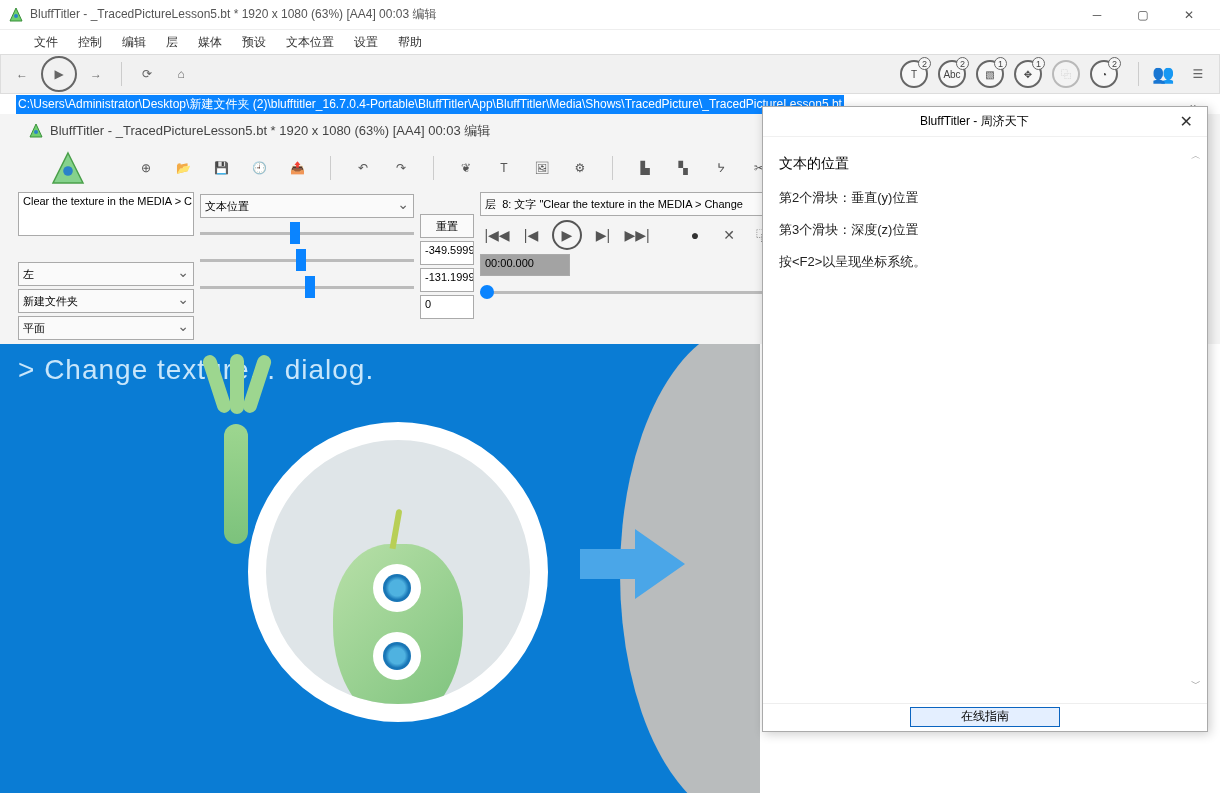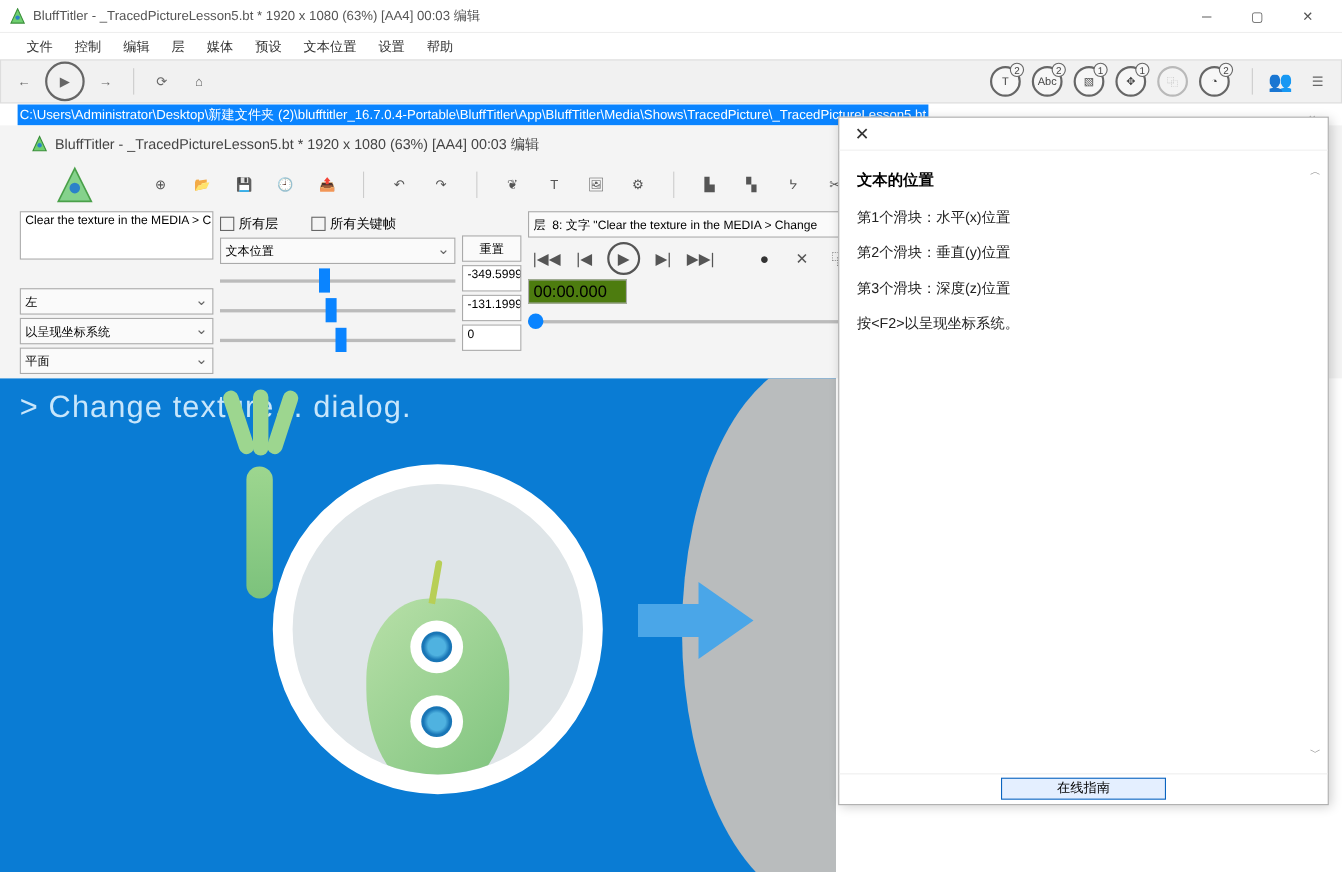--- a/index.html
+++ b/index.html
@@ -3,21 +3,21 @@
 <meta charset="utf-8">
 <style>
 * { box-sizing: border-box; margin: 0; padding: 0; font-family: "Microsoft YaHei", Arial, sans-serif; }
 body { width: 1220px; height: 793px; background: #fff; font-size: 12px; overflow: hidden; position: relative; }
 
 .titlebar { height: 30px; background: #fff; display: flex; align-items: center; padding: 0 8px; border-bottom: 1px solid #eee; }
 .titlebar .icon { width: 16px; height: 16px; margin-right: 6px; }
 .titlebar .title { flex: 1; color: #555; font-size: 12px; }
 .winbtn { width: 46px; height: 30px; display: flex; align-items: center; justify-content: center; color: #555; }
 
-.menubar { height: 24px; display: flex; align-items: center; padding: 0 14px; background: #fff; }
+.menubar { height: 24px; display: flex; align-items: center; padding: 0 24px; background: #fff; }
 .menubar span { padding: 4px 10px; color: #333; font-size: 12px; }
 
 .toolbar { height: 40px; background: #f1f1f1; border: 1px solid #ddd; display: flex; align-items: center; padding: 0 6px; gap: 4px; position: relative; }
 .tbtn { width: 30px; height: 30px; border-radius: 4px; display: flex; align-items: center; justify-content: center; color: #666; }
 .tbtn.big { width: 36px; height: 36px; border: 2px solid #666; border-radius: 50%; }
 .sep { width: 1px; height: 24px; background: #ccc; margin: 0 6px; }
 .badge-group { display: flex; gap: 10px; margin-left: auto; margin-right: 10px; }
 .badge-btn { width: 28px; height: 28px; border: 2px solid #666; border-radius: 50%; display: flex; align-items: center; justify-content: center; position: relative; font-size: 10px; color: #444; background: #f7f7f7; }
 .badge-btn .num { position: absolute; top: -5px; right: -5px; width: 13px; height: 13px; border: 1.5px solid #666; border-radius: 50%; font-size: 9px; background: #f7f7f7; display: flex; align-items: center; justify-content: center; }
 
@@ -42,21 +42,21 @@
 .chk .box { width: 13px; height: 13px; border: 1px solid #666; }
 .slider-row { height: 24px; display: flex; align-items: center; position: relative; margin: 3px 0; }
 .slider-row .track { height: 3px; background: #bbb; flex: 1; position: relative; }
 .slider-row .thumb { width: 10px; height: 22px; background: #0a84ff; position: absolute; top: -10px; }
 .numbx { width: 54px; height: 24px; border: 1px solid #aaa; background: #fff; padding: 2px 4px; font-size: 11px; text-align: left; overflow: hidden; }
 
 .playctrl { display: flex; align-items: center; gap: 8px; padding-left: 8px; border-left: 1px solid #ccc; margin-left: 4px; }
 .pbtn { width: 26px; height: 26px; display: flex; align-items: center; justify-content: center; color: #555; font-size: 14px; }
 .pbtn.ring { border: 2px solid #555; border-radius: 50%; width: 30px; height: 30px; }
 .pbtn.rec { color: #333; }
-.timebox { width: 90px; height: 22px; border: 1px solid #aaa; background: #4d7c0f; padding: 2px 4px; font-size: 15px; margin-top: 4px; }
+.timebox { width: 90px; height: 22px; border: 1px solid #aaa; background: #a3a3a3; padding: 2px 4px; font-size: 11px; margin-top: 4px; }
 .timeline { height: 24px; display: flex; align-items: center; margin-top: 4px; }
 .timeline .tl { height: 3px; background: #bbb; flex: 1; position: relative; }
 .timeline .th { width: 14px; height: 14px; background: #0a84ff; border-radius: 50%; position: absolute; top: -6px; left: 0; }
 
 .preview { position: absolute; top: 344px; left: 0; width: 760px; height: 449px; background: #0a7cd4; overflow: hidden; }
 .preview .txt { color: #c8e6fb; font-family: Arial; font-size: 28px; padding: 10px 18px; letter-spacing: 1px; }
 .preview .circle { position: absolute; left: 248px; top: 78px; width: 300px; height: 300px; border: 18px solid #fff; border-radius: 50%; background: #dfe5e8; overflow: hidden; }
 .alien { position: absolute; left: 50%; bottom: -20px; transform: translateX(-50%); }
 .alien .body { width: 130px; height: 180px; background: linear-gradient(135deg,#b8e0a8,#7cc27c); border-radius: 70px 70px 80px 80px / 90px 90px 120px 120px; position: relative; }
 .alien .eye { width: 48px; height: 48px; background: #fff; border-radius: 50%; position: absolute; left: 40px; display:flex;align-items:center;justify-content:center; }
@@ -71,21 +71,21 @@
 .arrow svg { display:block; }
 .shadowpart { position:absolute; right:-120px; top:-20px; width:260px; height:500px; background:#b9bcbd; border-radius:50%; }
 
 .helpwin { position: absolute; left: 762px; top: 106px; width: 446px; height: 626px; background: #fff; border: 1px solid #aaa; box-shadow: 2px 2px 10px rgba(0,0,0,0.2); display: flex; flex-direction: column; }
 .helpwin .hhdr { height: 30px; display: flex; align-items: center; padding: 0 10px; border-bottom: 1px solid #f0f0f0; }
 .helpwin .hhdr .ht { flex: 1; text-align: center; font-size: 12px; }
 .helpwin .hhdr .hx { font-size: 16px; color: #333; padding: 0 4px; }
 .helpwin .hbody { padding: 18px 16px; flex: 1; position: relative; }
 .helpwin .crumbs { font-family: "SimSun","宋体"; font-size: 17px; color: #333; margin-bottom: 18px; }
 .helpwin .crumbs span { margin-right: 6px; }
-.helpwin h4 { font-family: "SimSun"; font-size: 14px; font-weight: bold; margin-bottom: 16px; }
+.helpwin h4 { font-family: "SimSun"; font-size: 14px; font-weight: normal; margin-bottom: 16px; }
 .helpwin p { font-size: 13px; margin-bottom: 14px; color: #222; }
 .helpwin .scrl { position: absolute; right: 4px; width: 12px; color: #888; font-size: 10px; }
 .helpwin .footer { height: 28px; display: flex; align-items: center; justify-content: center; border-top: 1px solid #eee; padding-bottom: 2px;}
 .helpwin .footer .linkbtn { width: 150px; height: 20px; border: 1px solid #0a64c0; background: #e4efff; display: flex; align-items: center; justify-content: center; font-size: 12px; }
 
 .mini-icon{width:16px;height:16px;}
 </style>
 </head>
 <body>
 
@@ -176,39 +176,29 @@
   <div class="editor-body">
 
     <div class="col1">
       <div class="inputbx" style="height:44px">Clear the texture in the MEDIA &gt; C</div>
       <div style="height:26px"></div>
       <div class="selbx">
           <span>左</span>
         </div>
       <div style="height:3px"></div>
       <div class="selbx">
-          <span>以呈现坐标系统</span>
+          <span>新建文件夹</span>
         </div>
       <div style="height:3px"></div>
       <div class="selbx">
           <span>平面</span>
         </div>
     </div>
 
     <div class="col2">
-      <div style="display:flex;gap:30px;height:22px;align-items:center">
-        <label class="chk">
-            <span class="box"></span>
-            <span>所有层</span>
-          </label>
-        <label class="chk">
-            <span class="box"></span>
-            <span>所有关键帧</span>
-          </label>
-      </div>
       <div class="selbx" style="margin-top:2px">
           <span>文本位置</span>
         </div>
       <div class="slider-row">
           <div class="track">
             <div class="thumb" style="left:42%"></div>
           </div>
         </div>
       <div class="slider-row">
           <div class="track">
@@ -279,25 +269,25 @@
   </div>
   <div class="arrow">
     <svg width="110" height="80" viewBox="0 0 110 80">
         <polygon points="0,25 55,25 55,5 105,40 55,75 55,55 0,55" fill="#4aa6e8"></polygon>
       </svg>
   </div>
 </div>
 
 <div class="helpwin">
   <div class="hhdr">
+    <div class="ht">BluffTitler - 周济天下</div>
     <div class="hx">✕</div>
   </div>
   <div class="hbody">
     <h4>文本的位置</h4>
-    <p>第1个滑块：水平(x)位置</p>
     <p>第2个滑块：垂直(y)位置</p>
     <p>第3个滑块：深度(z)位置</p>
     <p>按&lt;F2&gt;以呈现坐标系统。</p>
     <div class="scrl" style="top:12px">︿</div>
     <div class="scrl" style="bottom:12px">﹀</div>
   </div>
   <div class="footer">
     <div class="linkbtn">在线指南</div>
   </div>
 </div>

